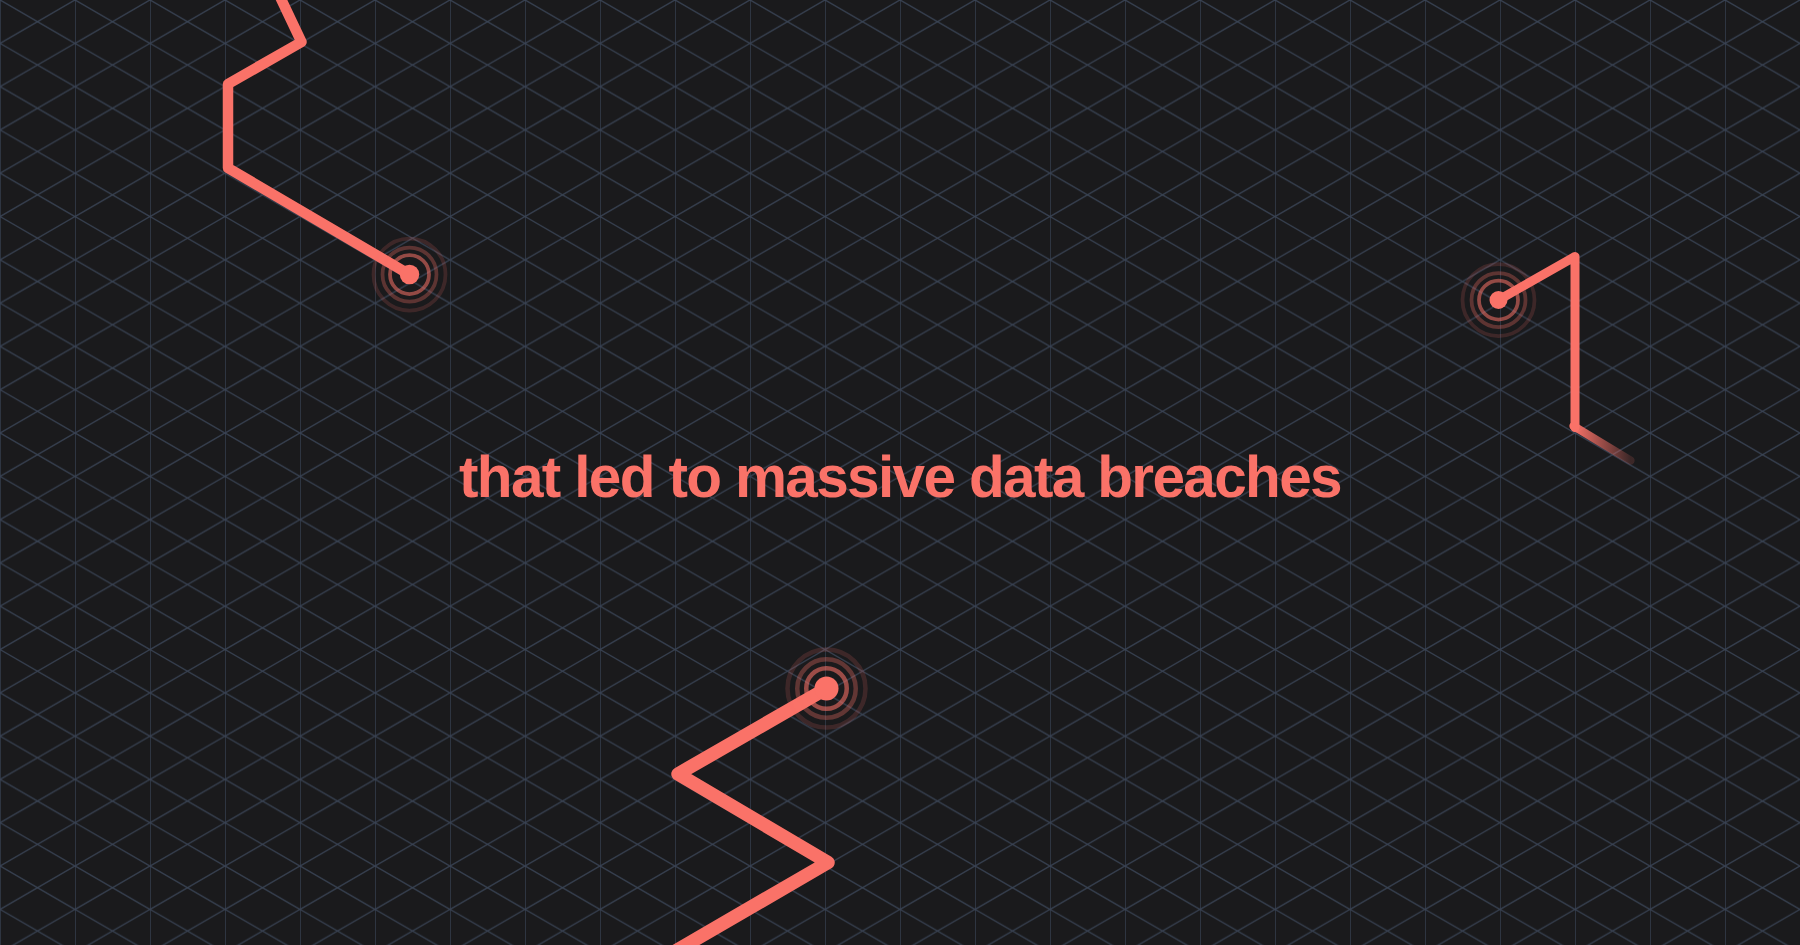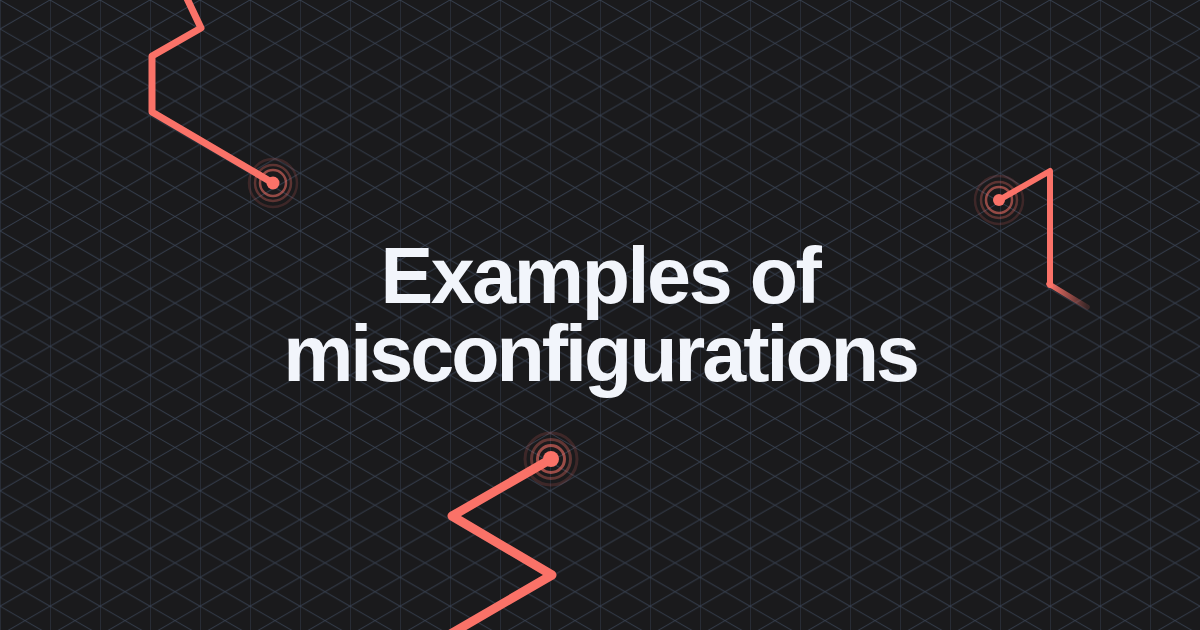--- a/index.html
+++ b/index.html
@@ -146,19 +146,16 @@
       <g>
         <circle cx="551" cy="459" r="26" fill="none" stroke="#fa7268" stroke-width="3" opacity="0.16"></circle>
         <circle cx="551" cy="459" r="19.5" fill="none" stroke="#fa7268" stroke-width="3" opacity="0.32"></circle>
         <circle cx="551" cy="459" r="13.5" fill="none" stroke="#fa7268" stroke-width="3" opacity="0.58"></circle>
         <circle cx="551" cy="459" r="8" fill="#fa7268"></circle>
       </g>
     </g>
   </svg>
 
   <div id="text-block">
-    <h1 class="headline">
-      <span class="line line-1">Examples of</span>
-      <span class="line line-2">misconfigurations</span>
-    </h1>
+    <p class="subhead">that led to massive data breaches</p>
   </div>
 
 </div>
 
 </body></html>

